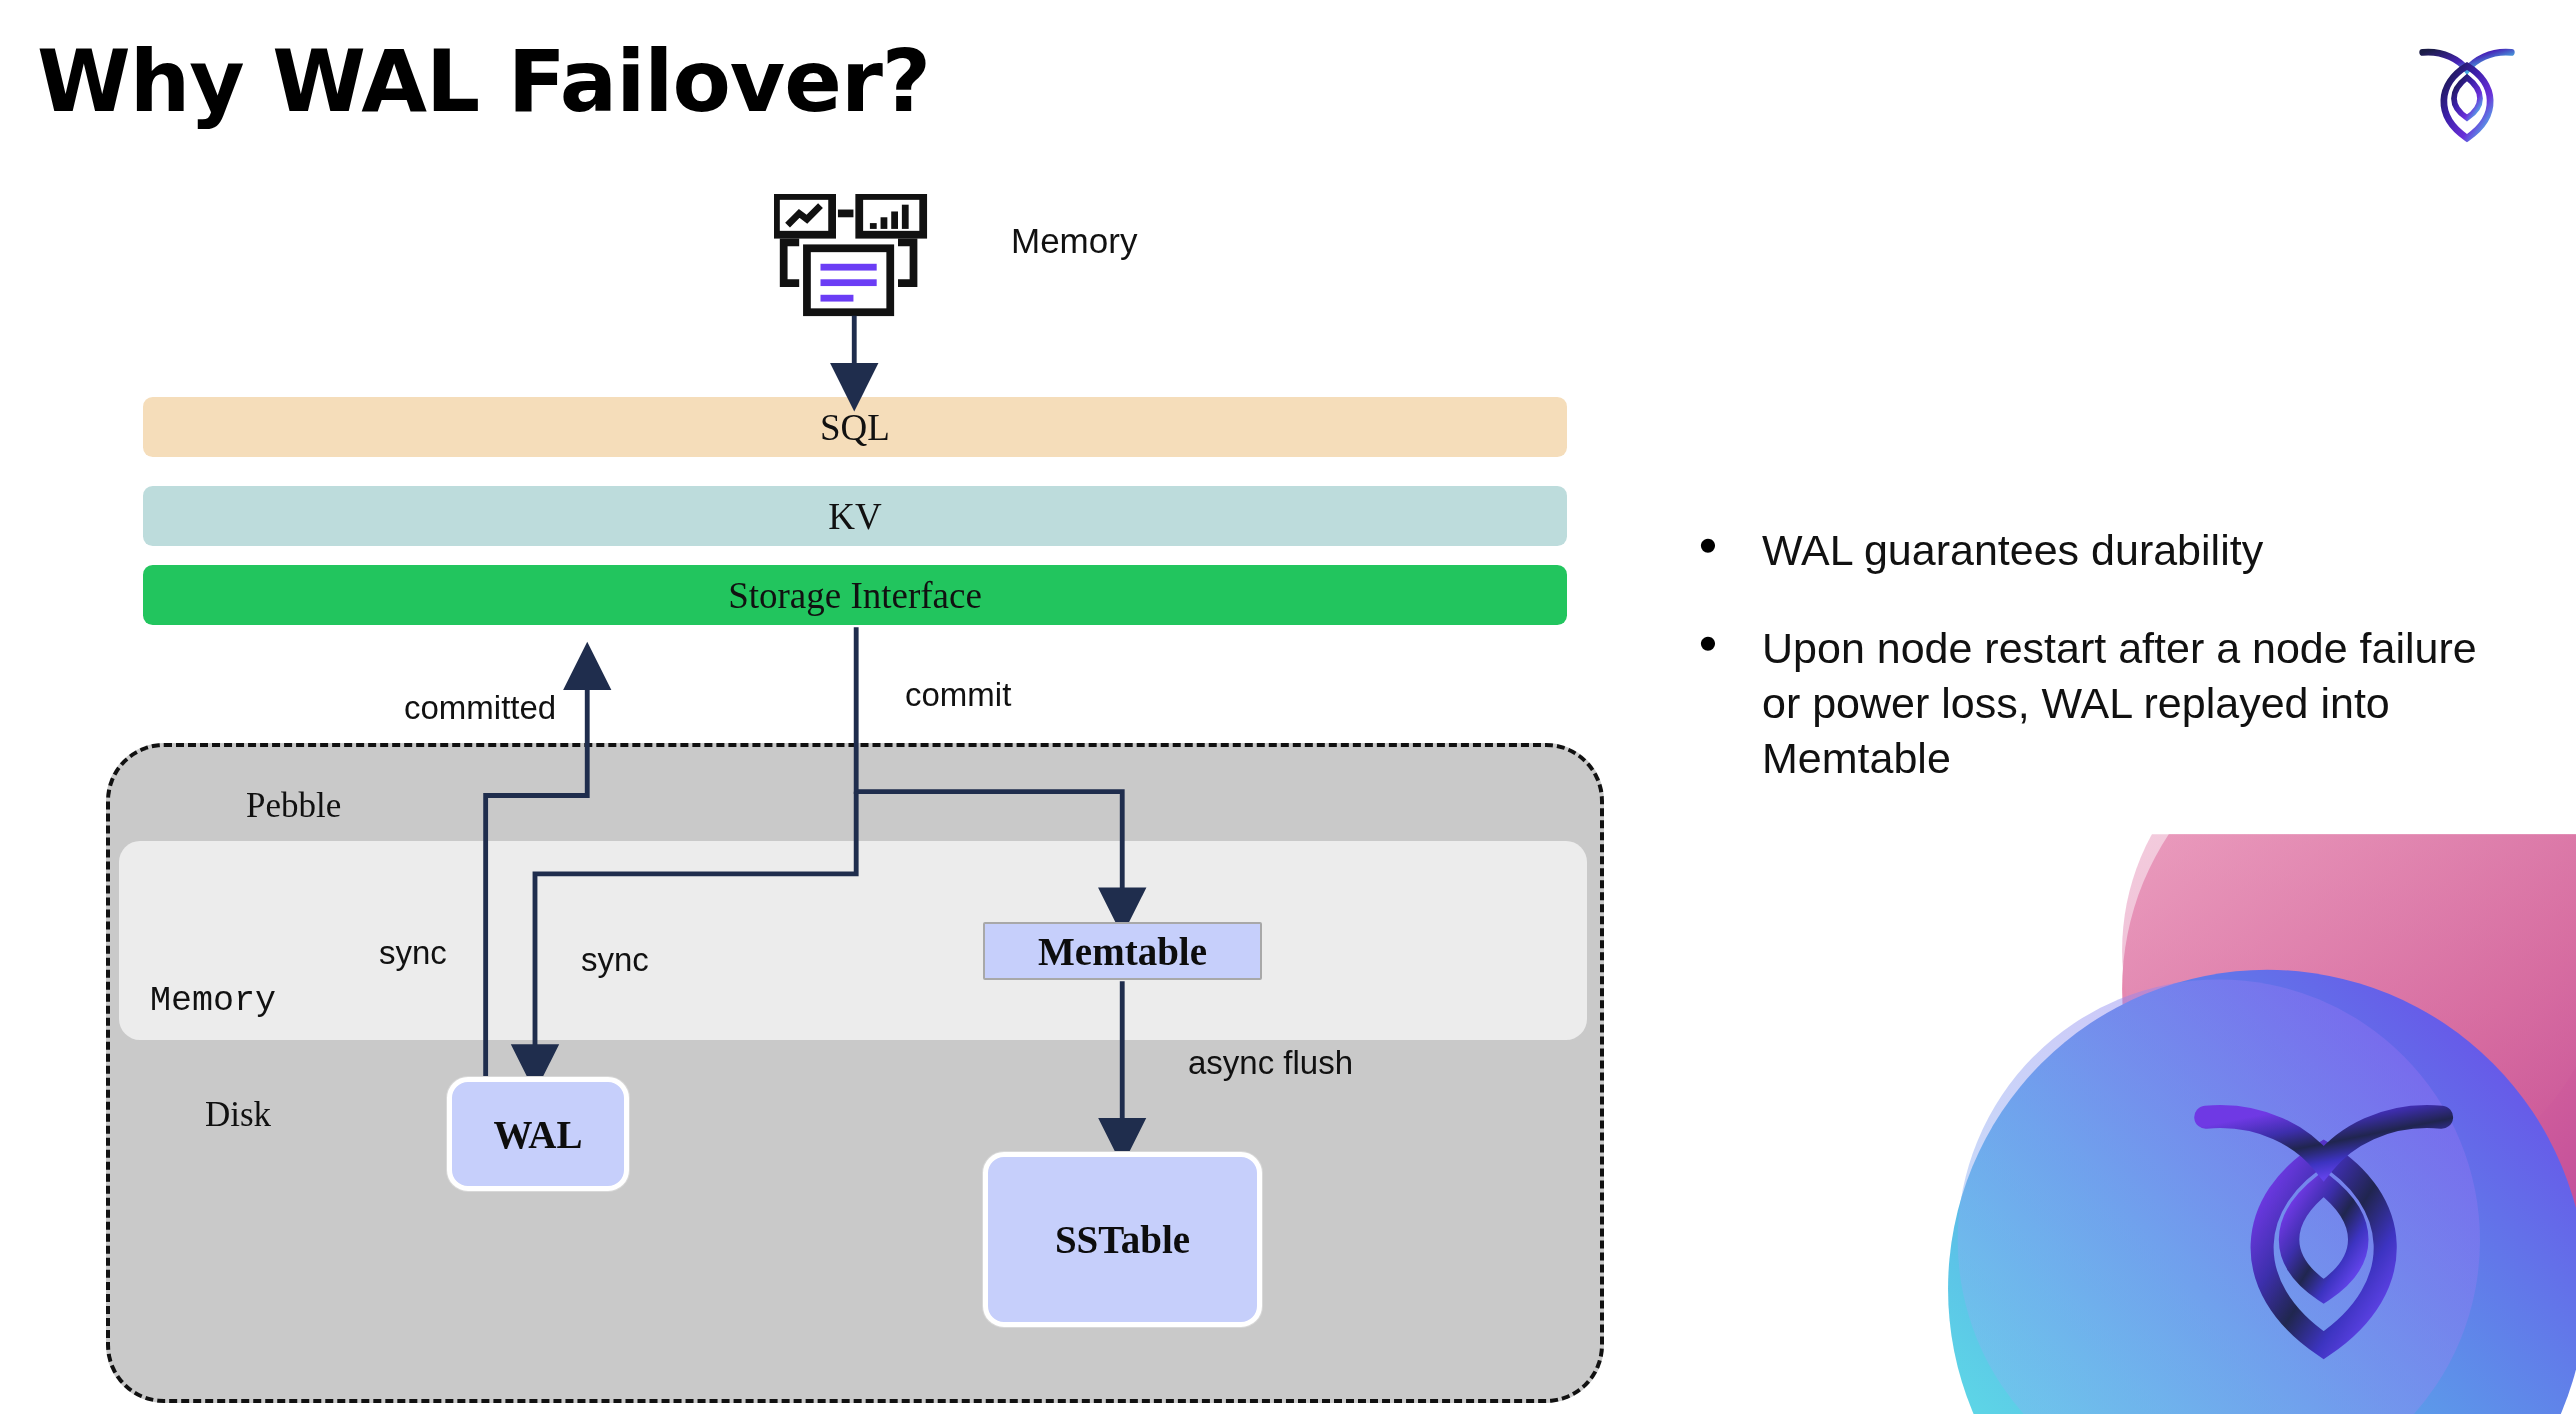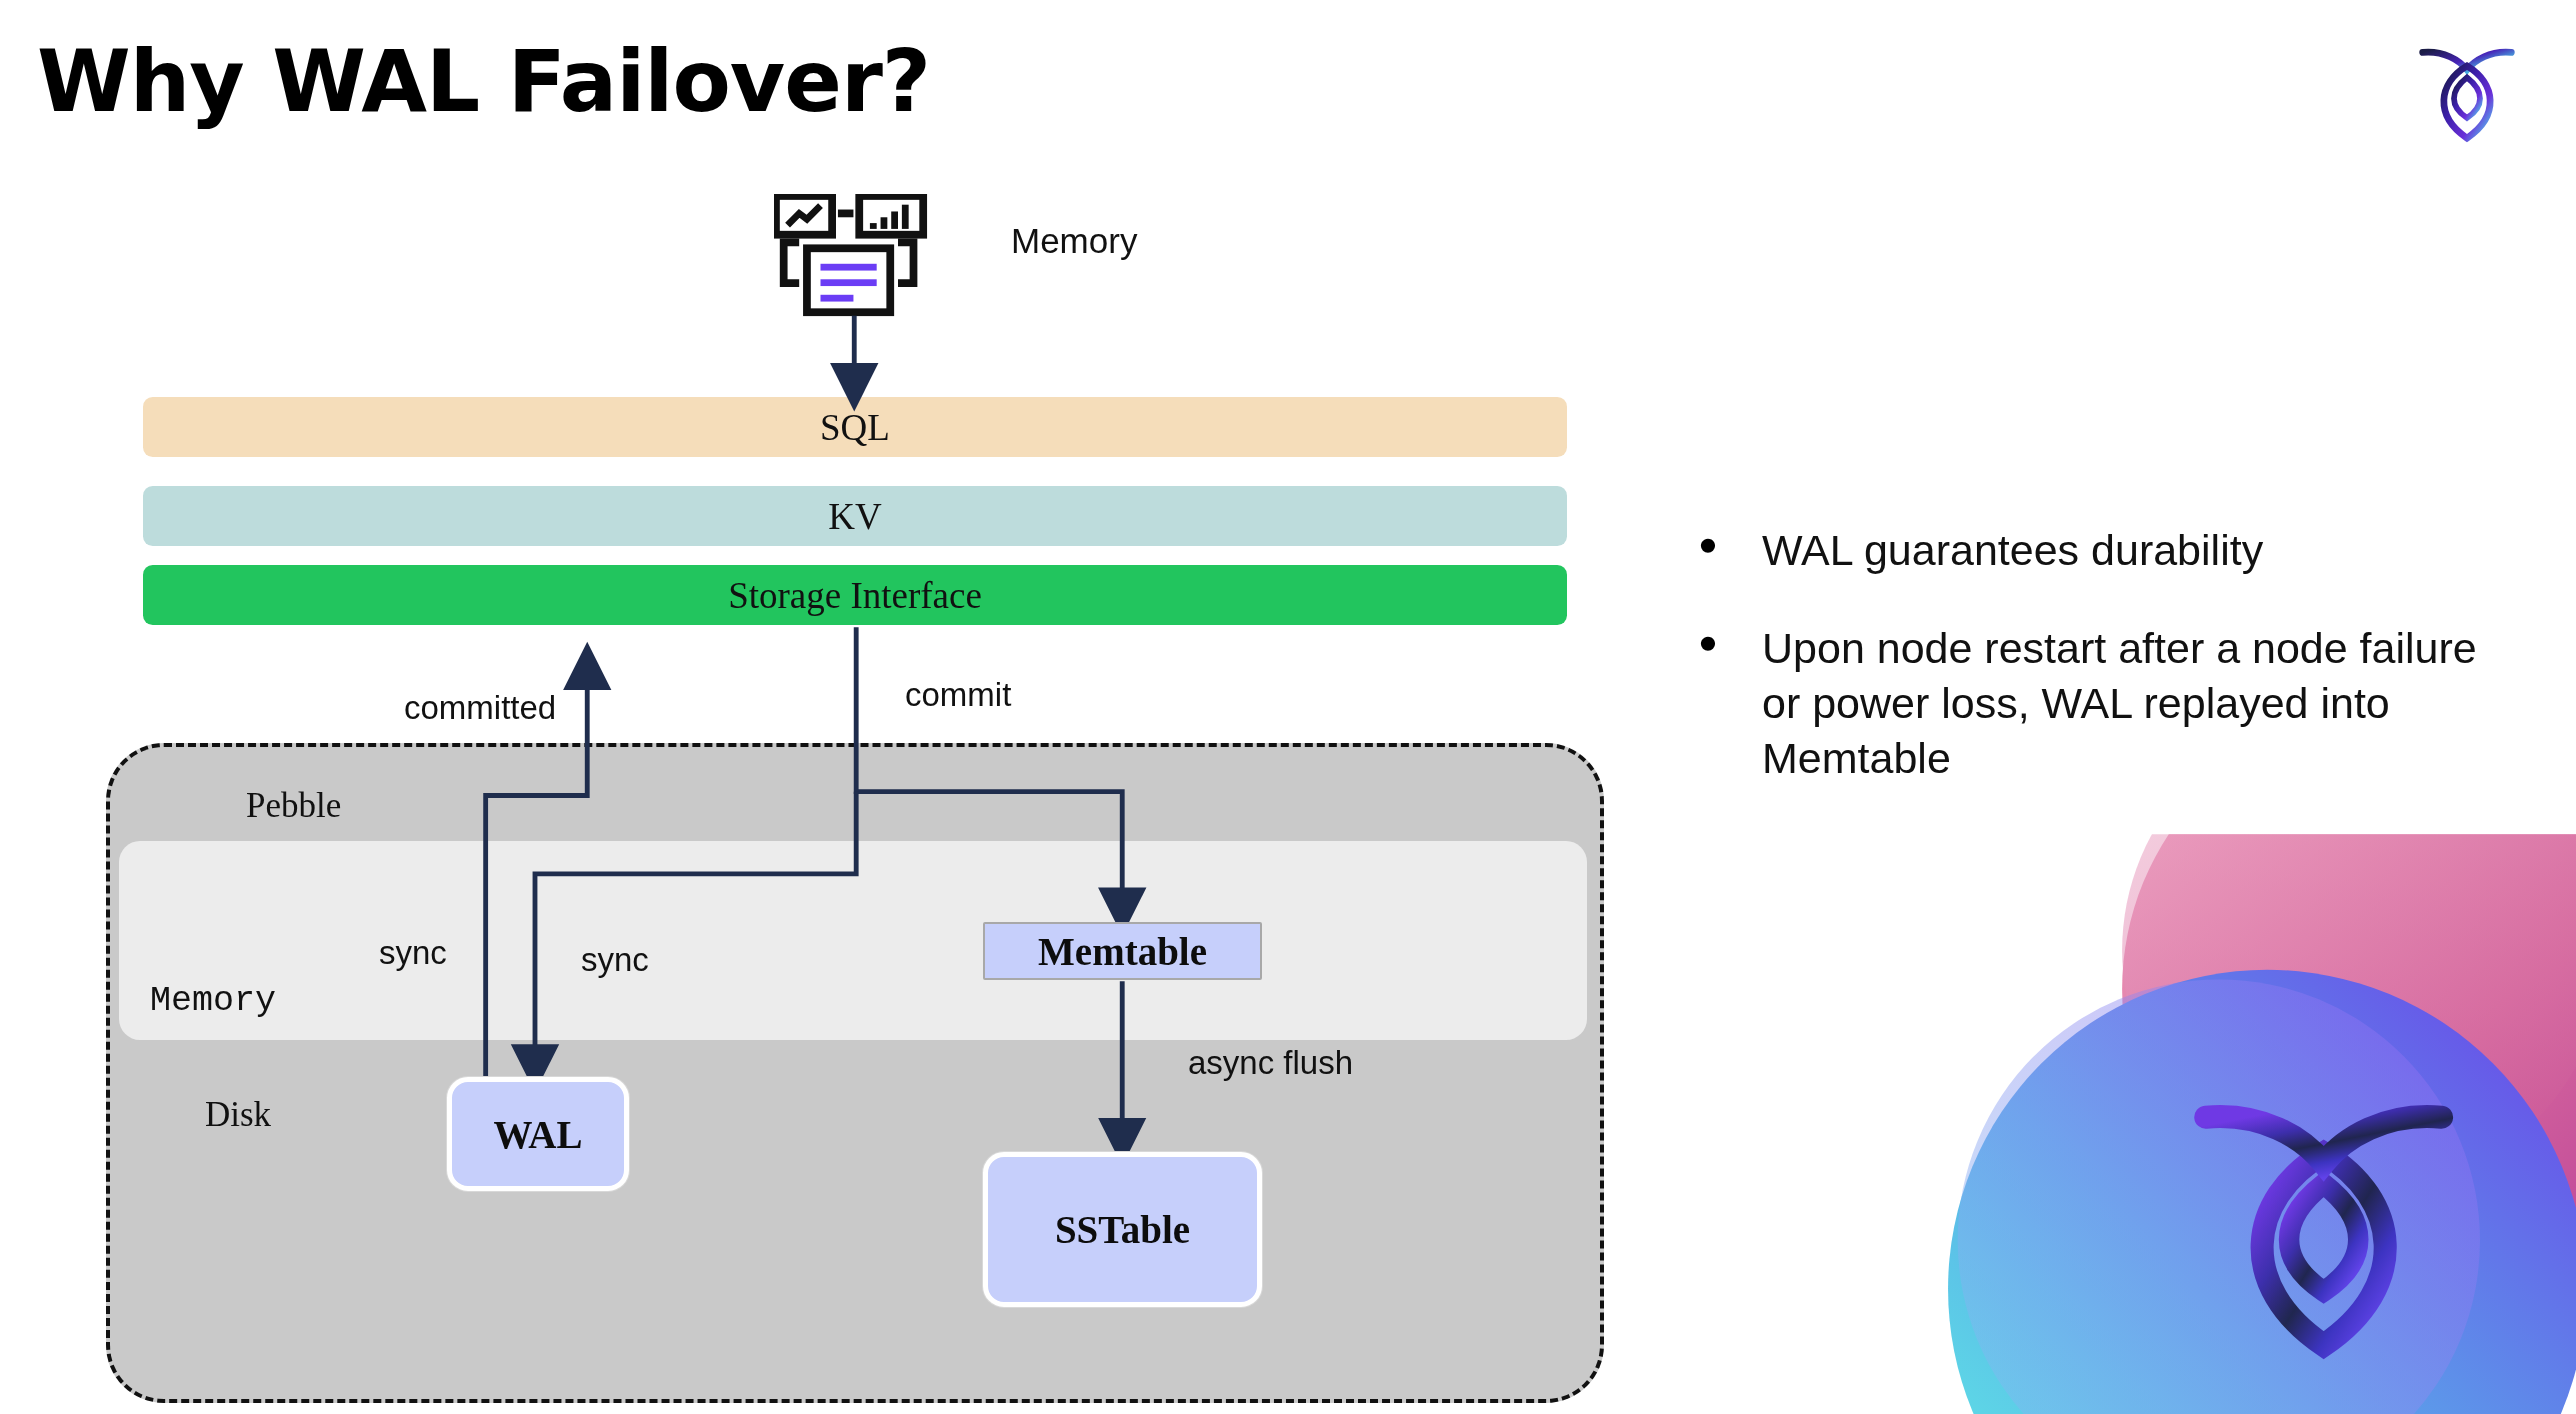--- a/index.html
+++ b/index.html
@@ -90,21 +90,21 @@
   #node-memtable{
     left:983px;top:922px;width:279px;height:58px;
     border:2.9px solid #a8a8a8;border-radius:2px;
   }
   #node-wal{
     left:447px;top:1077px;width:182px;height:114px;
     border:5.8px solid #ffffff;border-radius:21px;
     box-shadow:0 0 0 1px #d8d8d8;
   }
   #node-sstable{
-    left:983px;top:1152px;width:279px;height:155px;
+    left:983px;top:1152px;width:279px;height:175px;
     border:5.8px solid #ffffff;border-radius:21px;
     box-shadow:0 0 0 1px #d8d8d8;
   }
 
   
   .edge-label{
     position:absolute;
     font-family:"Liberation Sans", sans-serif;
     font-size:33px;color:#111111;
     white-space:nowrap;

